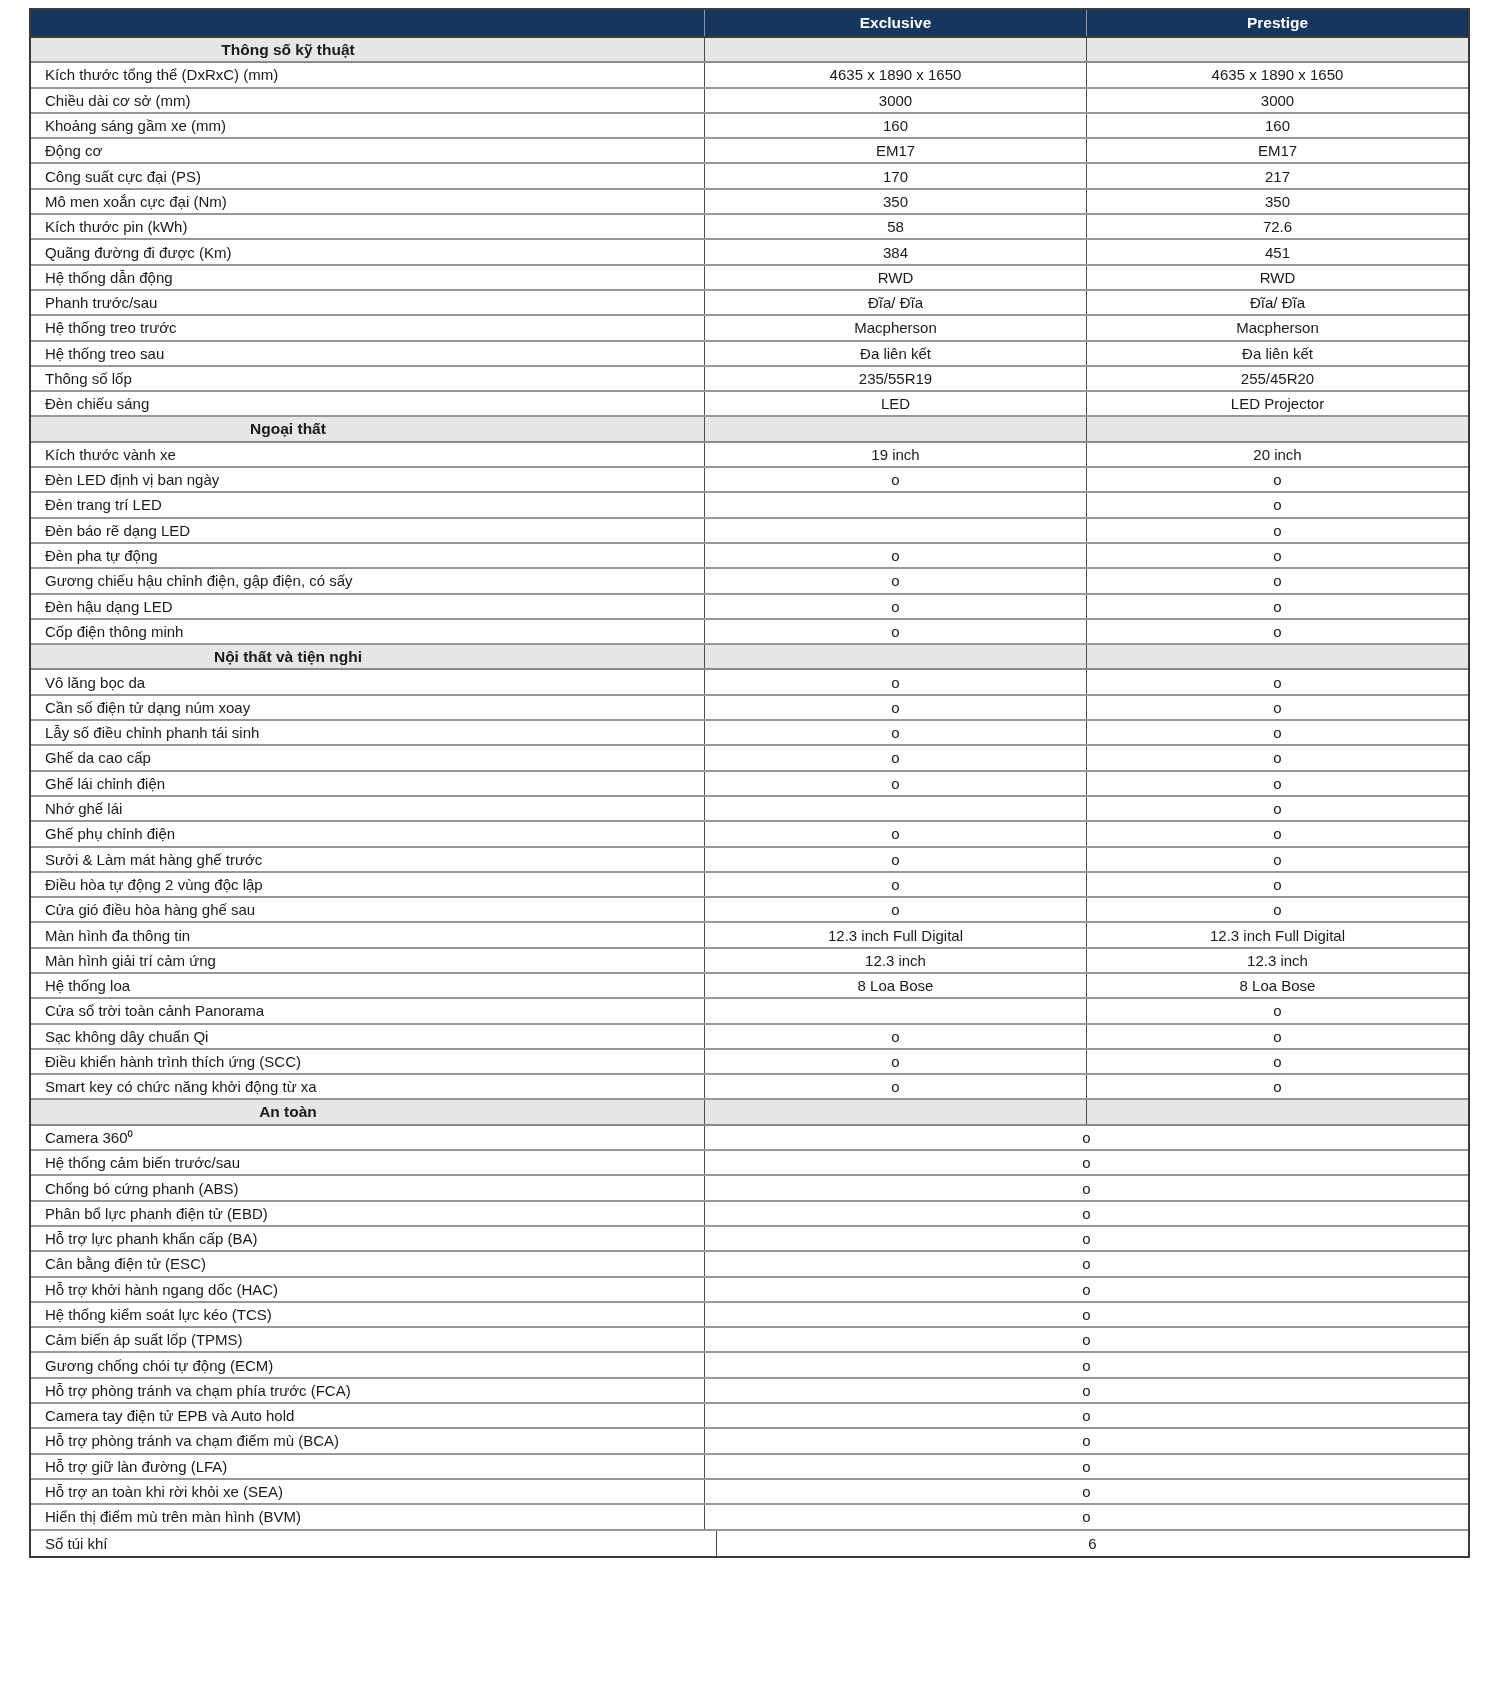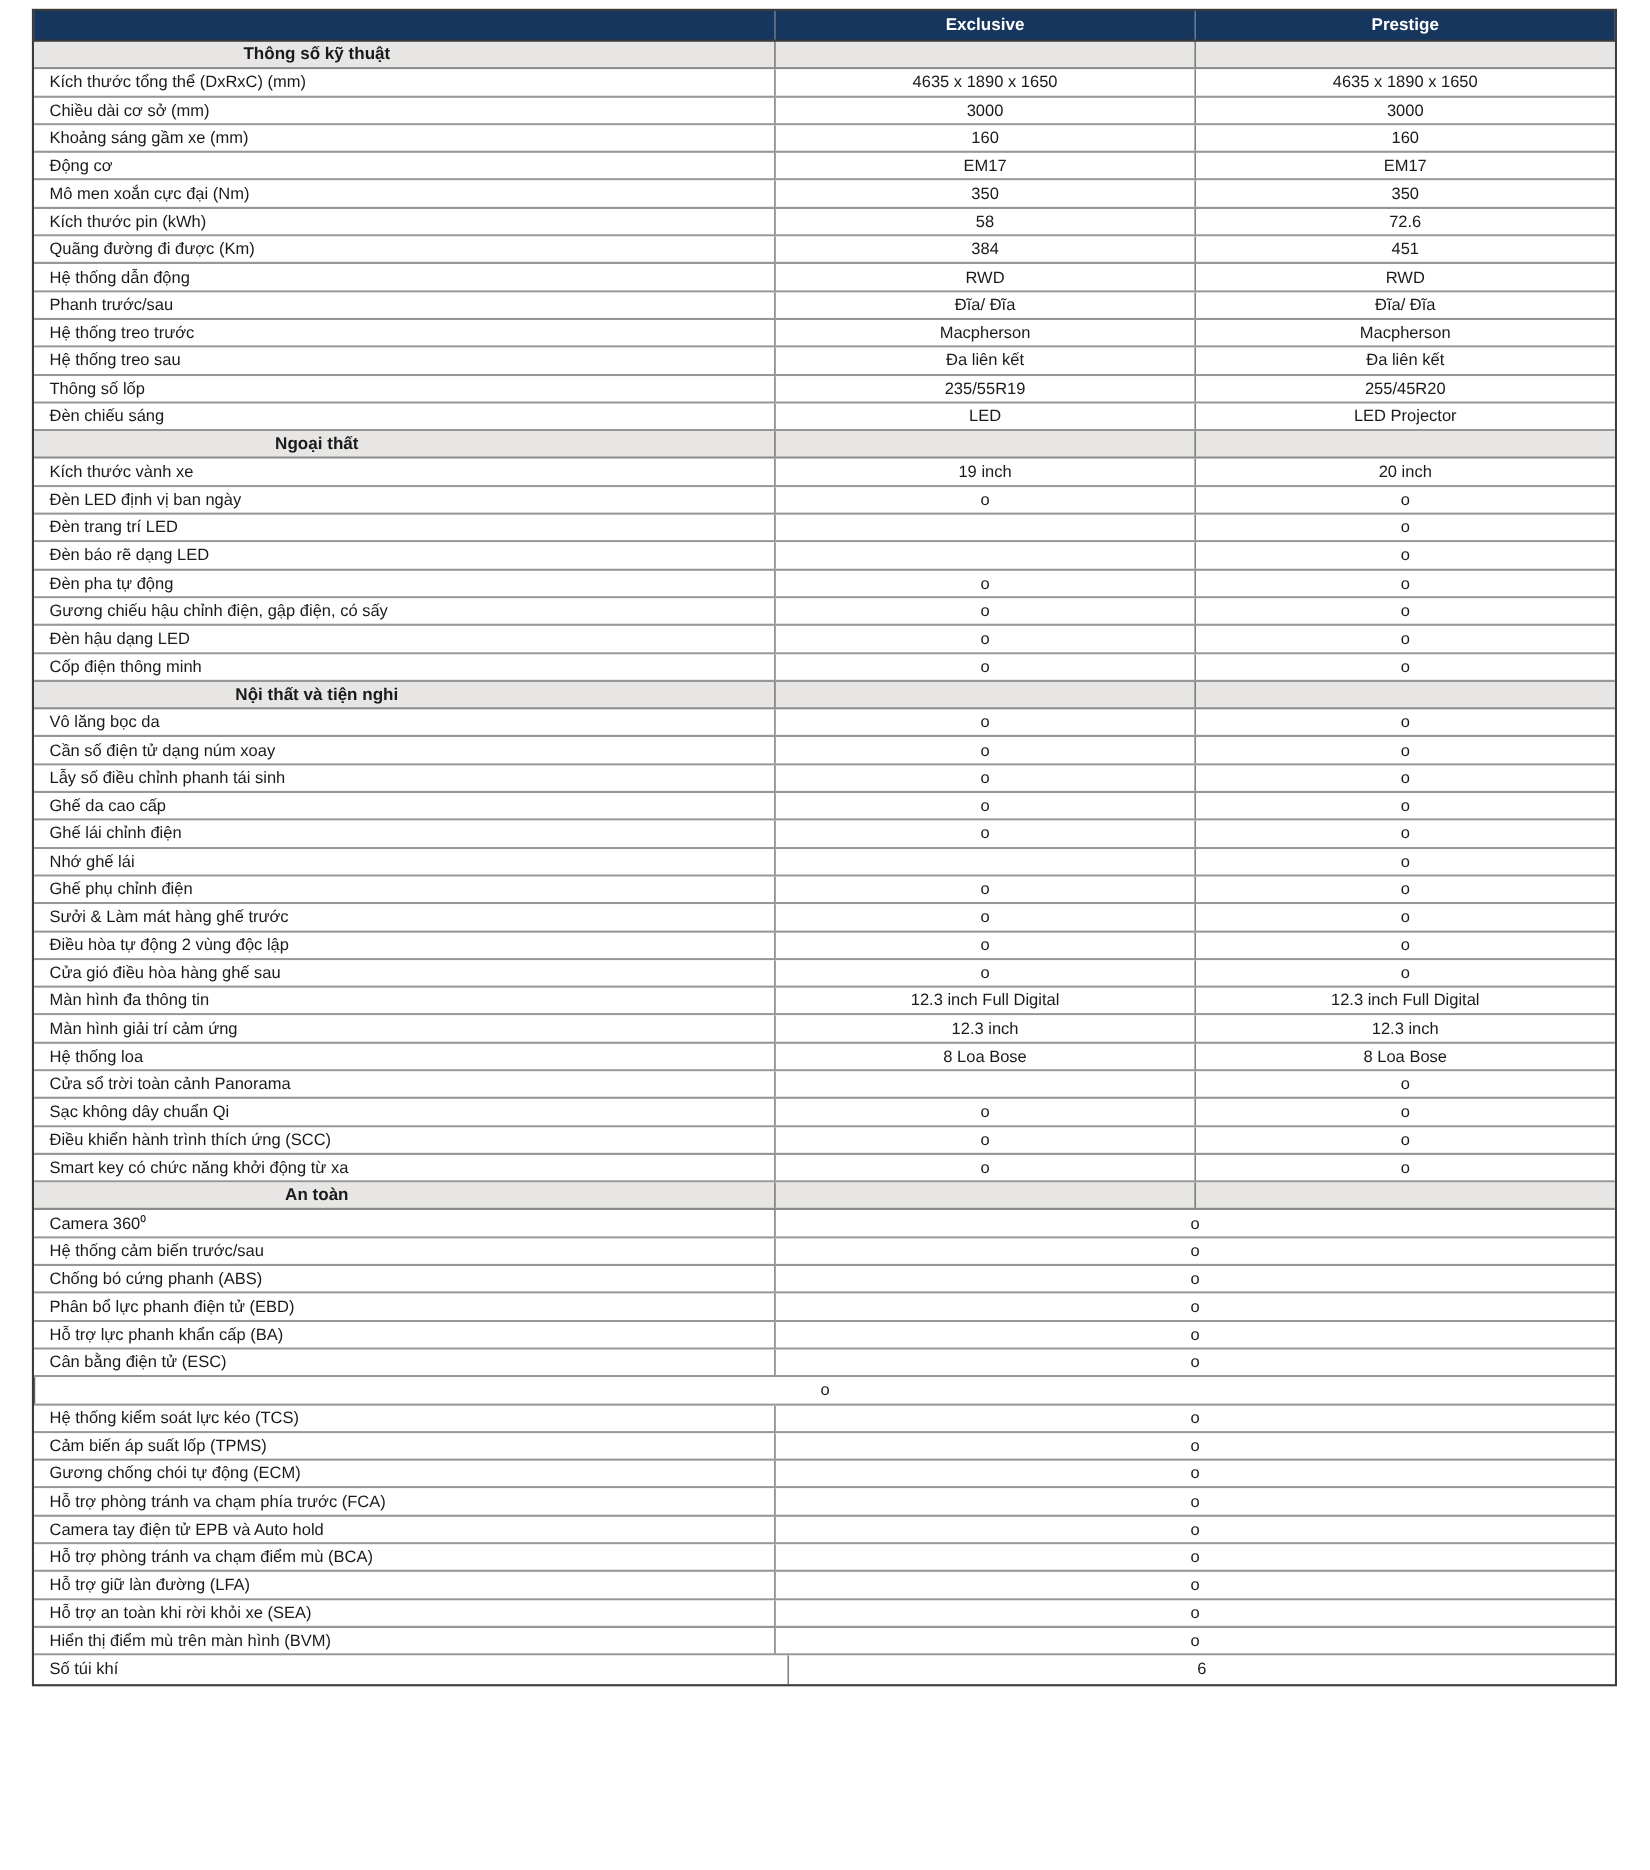--- a/index.html
+++ b/index.html
@@ -73,20 +73,25 @@
         <div class="cell label-cell">Khoảng sáng gầm xe (mm)</div>
         <div class="cell value-cell">160</div>
         <div class="cell value-cell">160</div>
       </div>
       <div class="row data-row">
         <div class="cell label-cell">Động cơ</div>
         <div class="cell value-cell">EM17</div>
         <div class="cell value-cell">EM17</div>
       </div>
       <div class="row data-row">
+        <div class="cell label-cell">Công suất cực đại (PS)</div>
+        <div class="cell value-cell">170</div>
+        <div class="cell value-cell">217</div>
+      </div>
+      <div class="row data-row">
         <div class="cell label-cell">Mô men xoắn cực đại (Nm)</div>
         <div class="cell value-cell">350</div>
         <div class="cell value-cell">350</div>
       </div>
       <div class="row data-row">
         <div class="cell label-cell">Kích thước pin (kWh)</div>
         <div class="cell value-cell">58</div>
         <div class="cell value-cell">72.6</div>
       </div>
       <div class="row data-row">
@@ -288,20 +293,21 @@
       </div>
       <div class="row data-row">
         <div class="cell label-cell">Hỗ trợ lực phanh khẩn cấp (BA)</div>
         <div class="cell value-cell merged">o</div>
       </div>
       <div class="row data-row">
         <div class="cell label-cell">Cân bằng điện tử (ESC)</div>
         <div class="cell value-cell merged">o</div>
       </div>
       <div class="row data-row">
+        <div class="cell label-cell">Hỗ trợ khởi hành ngang dốc (HAC)</div>
         <div class="cell value-cell merged">o</div>
       </div>
       <div class="row data-row">
         <div class="cell label-cell">Hệ thống kiểm soát lực kéo (TCS)</div>
         <div class="cell value-cell merged">o</div>
       </div>
       <div class="row data-row">
         <div class="cell label-cell">Cảm biến áp suất lốp (TPMS)</div>
         <div class="cell value-cell merged">o</div>
       </div>

